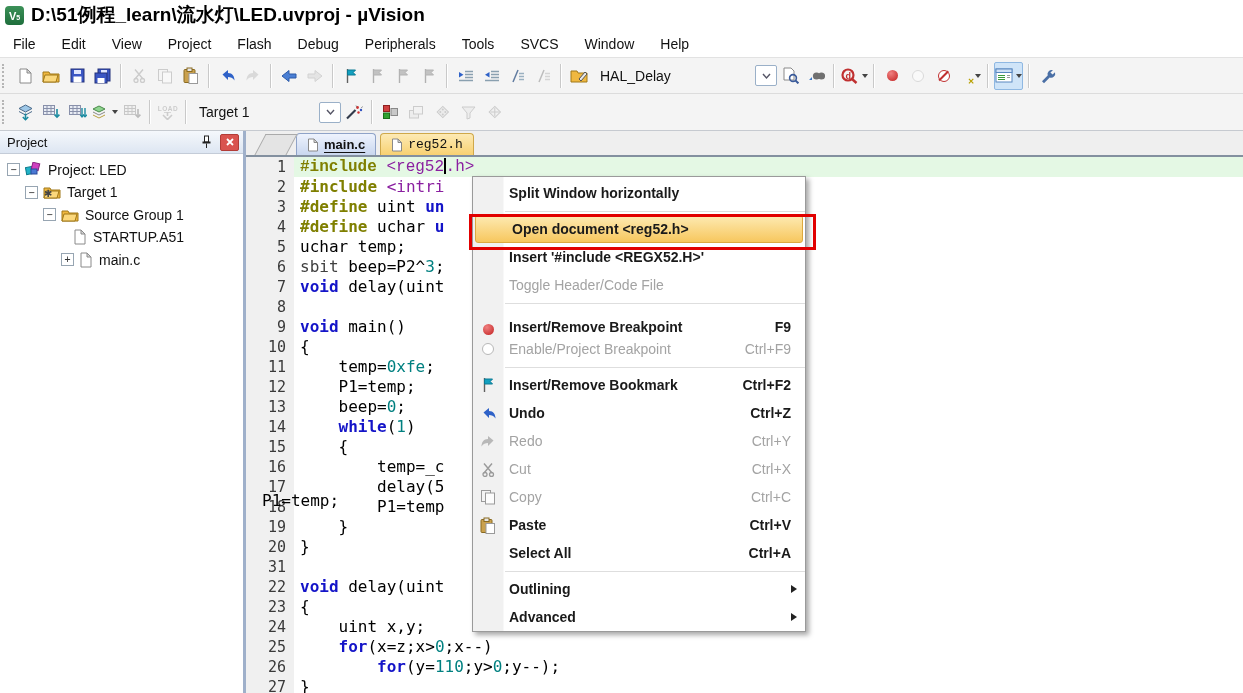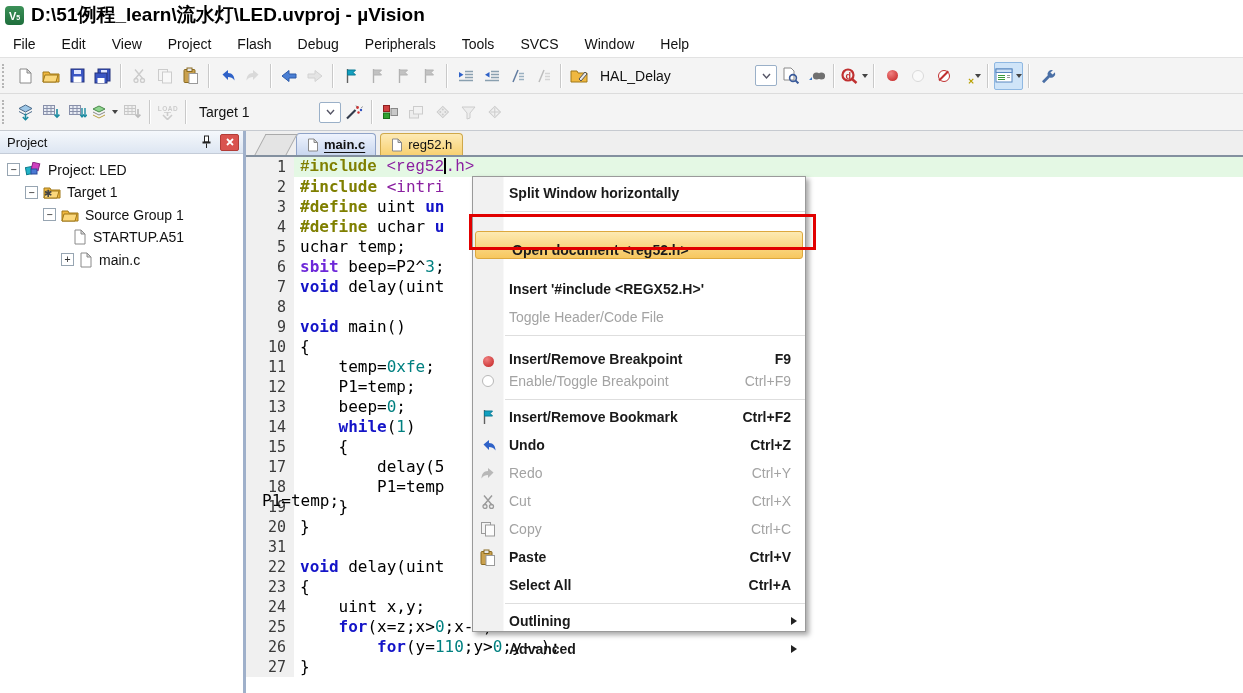--- a/index.html
+++ b/index.html
@@ -43,49 +43,49 @@
   .ticon{margin-right:6px;display:flex;flex:none;}
   #projtree{padding-top:3px;}
   
   #editor{position:absolute;left:243px;top:131px;width:1000px;height:562px;background:#fff;border-left:3px solid #9fb0ca;box-sizing:border-box;}
   #tabbar{height:24px;background:#efefef;border-bottom:2px solid #83909f;display:flex;align-items:flex-end;position:relative;}
   .tab-slant{width:30px;height:20px;background:#e4e4e4;border:1px solid #aaa;transform:skewX(-28deg);margin:0 4px 0 14px;border-bottom:none;}
   .tab{height:21px;display:flex;align-items:center;padding:0 10px;border:1px solid #9c8c60;border-bottom:none;
        border-radius:4px 4px 0 0;margin-right:4px;font-size:13px;color:#111;}
   .tab.active{background:linear-gradient(#eef3fd,#c9d7ef);border-color:#8fa3c8;}
   .tab.active .tlabel{font-weight:bold;text-decoration:underline;text-underline-offset:3px;}
-  .tab.inactive{background:linear-gradient(#fdeab5,#f8d171);border-color:#cfa84a;}
+  .tab.inactive{background:linear-gradient(#fdeab5,#f8d171);border-color:#cfa84a;font-family:Liberation Mono, monospace;}
   .tab .ticon{margin-right:5px;}
   #code{position:relative;}
   .row{height:20px;display:flex;font-family:"DejaVu Sans Mono",monospace;font-size:16px;line-height:20px;white-space:pre;}
   .ln{width:40px;flex:none;text-align:right;padding-right:8px;background:#f0f0f0;color:#3a3a3a;font-size:15px;}
   .cd{flex:1;padding-left:6px;background:#fff;}
   .row.cur .cd{background:#e4f8e4;font-family:Liberation Mono, monospace;}
   .dir{color:#7f7f00;font-weight:bold;}
   .inc{color:#8a1fa0;}
   .kw{color:#1414c8;font-weight:bold;}
-  .sb{color:#6d28d9;font-weight:bold;}
+  .sb{color:#404040;font-weight:normal;}
   .num{color:#008080;}
   .pl{color:#000;text-align:right;}
   .caret{display:inline-block;width:1.5px;height:16px;background:#000;vertical-align:-3px;}
   #artifact{position:absolute;left:262px;top:491px;z-index:5;font-family:"DejaVu Sans Mono",monospace;font-size:16px;color:#000;}
   
   #ctxmenu{position:absolute;left:472px;top:176px;width:334px;height:456px;z-index:50;box-sizing:border-box;
            background:linear-gradient(to right,#f1f1f1 30px,#f1f1f1 30px,#fff 31px);border:1px solid #9a9a9a;
            box-shadow:3px 3px 5px rgba(0,0,0,.35);padding-top:2px;}
   .mi{height:28px;display:flex;align-items:center;font-size:14px;color:#1a1a1a;font-weight:600;position:relative;}
   .mi.dis{color:#a3a3a3;font-weight:400;}
   .mi.bold{font-weight:bold;align-items:flex-end;}
   .mic{width:30px;flex:none;display:flex;align-items:center;justify-content:center;}
   .mlab{padding-left:6px;}
   .msc{margin-left:auto;padding-right:14px;}
   .marr{width:0;height:0;border-top:4.5px solid transparent;border-bottom:4.5px solid transparent;border-left:6px solid #222;margin:0 8px 0 auto;}
   .msep{height:8px;display:flex;align-items:center;}
   .msep i{display:block;height:1px;background:#dedede;flex:1;margin-left:32px;}
-  .mi.hl{background:linear-gradient(#fdeab2,#f7c75e);border:1px solid #dda83e;border-radius:3px;margin:16px 2px;height:26px;align-items:flex-end;}
+  .mi.hl{background:linear-gradient(#fdeab2,#f7c75e);border:1px solid #dda83e;border-radius:3px;margin:0 2px;height:26px;}
   #redbox{position:absolute;left:469px;top:214px;width:341px;height:30px;border:3px solid #e10000;z-index:60;}
   
   .dotred{width:11px;height:11px;border-radius:50%;background:radial-gradient(circle at 35% 30%,#f08080,#c22020);}
   .ringgray{width:10px;height:10px;border-radius:50%;border:1.5px solid #b8b8b8;background:#fff;}
   .ringred{width:10px;height:10px;border-radius:50%;border:1.5px solid #c03030;background:#fff;position:relative;}
   .ringred::after{content:"";position:absolute;left:-2px;top:4px;width:13px;height:1.5px;background:#c03030;transform:rotate(-45deg);}
   .bpx{position:relative;width:12px;height:12px;}
   .bpx .dotred{width:10px;height:10px;}
   .bpx::after{content:"✕";position:absolute;right:-3px;bottom:-4px;font-size:8px;font-weight:bold;color:#b8a000;}
 </style>
@@ -594,20 +594,21 @@
       <div class="row"><span class="ln">6</span><span class="cd"><span class="sb">sbit</span><span class="pl"> beep=P2^</span><span class="num">3</span><span class="pl">;</span></span></div>
       <div class="row"><span class="ln">7</span><span class="cd"><span class="kw">void</span><span class="pl"> delay(uint</span></span></div>
       <div class="row"><span class="ln">8</span><span class="cd"></span></div>
       <div class="row"><span class="ln">9</span><span class="cd"><span class="kw">void</span><span class="pl"> main()</span></span></div>
       <div class="row"><span class="ln">10</span><span class="cd"><span class="pl">{</span></span></div>
       <div class="row"><span class="ln">11</span><span class="cd"><span class="pl">    temp=</span><span class="num">0xfe</span><span class="pl">;</span></span></div>
       <div class="row"><span class="ln">12</span><span class="cd"><span class="pl">    P1=temp;</span></span></div>
       <div class="row"><span class="ln">13</span><span class="cd"><span class="pl">    beep=</span><span class="num">0</span><span class="pl">;</span></span></div>
       <div class="row"><span class="ln">14</span><span class="cd"><span class="pl">    </span><span class="kw">while</span><span class="pl">(</span><span class="num">1</span><span class="pl">)</span></span></div>
       <div class="row"><span class="ln">15</span><span class="cd"><span class="pl">    {</span></span></div>
+      <div class="row"><span class="ln">16</span><span class="cd"><span class="pl">        temp=_c</span></span></div>
       <div class="row"><span class="ln">17</span><span class="cd"><span class="pl">        delay(5</span></span></div>
       <div class="row"><span class="ln">18</span><span class="cd"><span class="pl">        P1=temp</span></span></div>
       <div class="row"><span class="ln">19</span><span class="cd"><span class="pl">    }</span></span></div>
       <div class="row"><span class="ln">20</span><span class="cd"><span class="pl">}</span></span></div>
       <div class="row"><span class="ln">31</span><span class="cd"></span></div>
       <div class="row"><span class="ln">22</span><span class="cd"><span class="kw">void</span><span class="pl"> delay(uint</span></span></div>
       <div class="row"><span class="ln">23</span><span class="cd"><span class="pl">{</span></span></div>
       <div class="row"><span class="ln">24</span><span class="cd"><span class="pl">    uint x,y;</span></span></div>
       <div class="row"><span class="ln">25</span><span class="cd"><span class="pl">    </span><span class="kw">for</span><span class="pl">(x=z;x&gt;</span><span class="num">0</span><span class="pl">;x--)</span></span></div>
       <div class="row"><span class="ln">26</span><span class="cd"><span class="pl">        </span><span class="kw">for</span><span class="pl">(y=</span><span class="num">110</span><span class="pl">;y&gt;</span><span class="num">0</span><span class="pl">;y--);</span></span></div>
@@ -643,21 +644,21 @@
       <span class="mic">
         <span class="dotred"></span>
       </span>
       <span class="mlab">Insert/Remove Breakpoint</span>
       <span class="msc">F9</span>
     </div>
     <div class="mi dis">
       <span class="mic">
         <span class="ringgray"></span>
       </span>
-      <span class="mlab">Enable/Toggle Breakpoint</span>
+      <span class="mlab">Enable/Project Breakpoint</span>
       <span class="msc">Ctrl+F9</span>
     </div>
     <div class="msep">
       <i></i>
     </div>
     <div class="mi">
       <span class="mic">
         <svg width="14" height="16">
           <path d="M3.5 1v14" stroke="#606060" stroke-width="1.4"></path>
           <path d="M3.5 2h8l-2.3 2.5L11.5 7h-8z" fill="#12a0c0" stroke="#0a7a94"></path>

